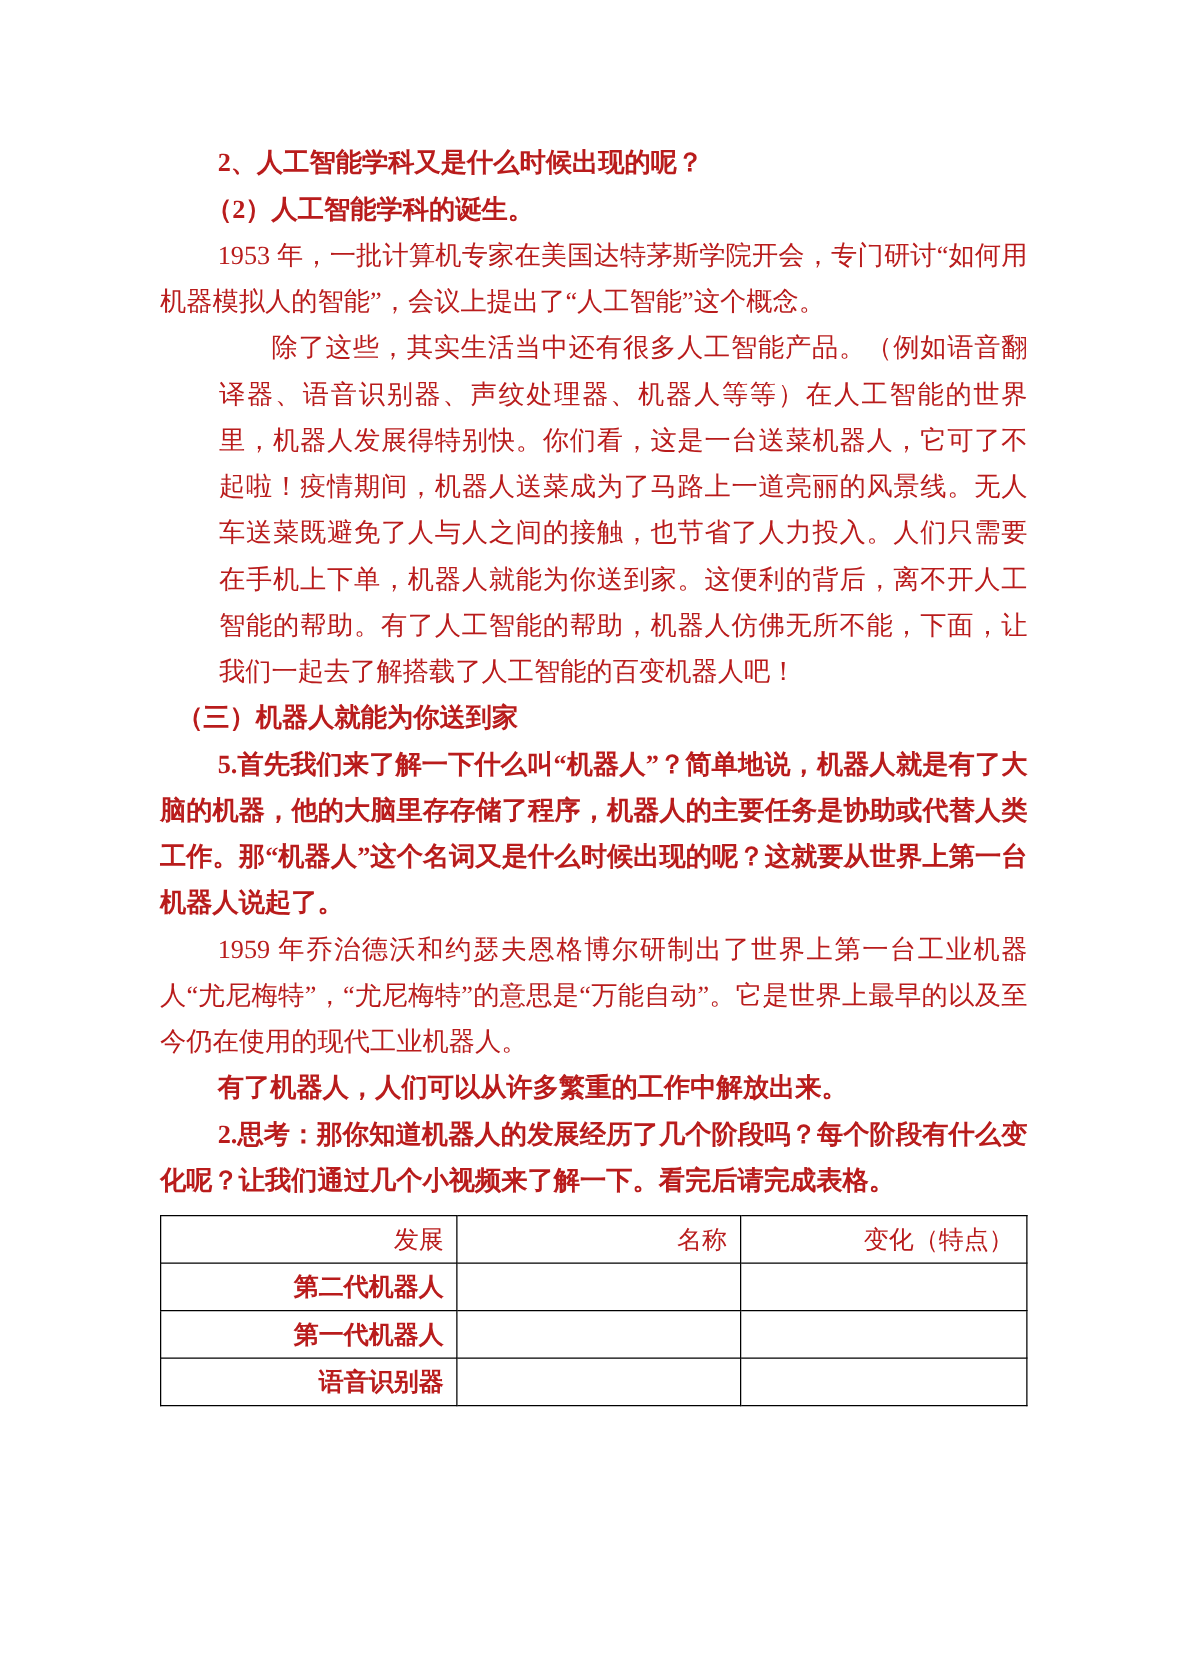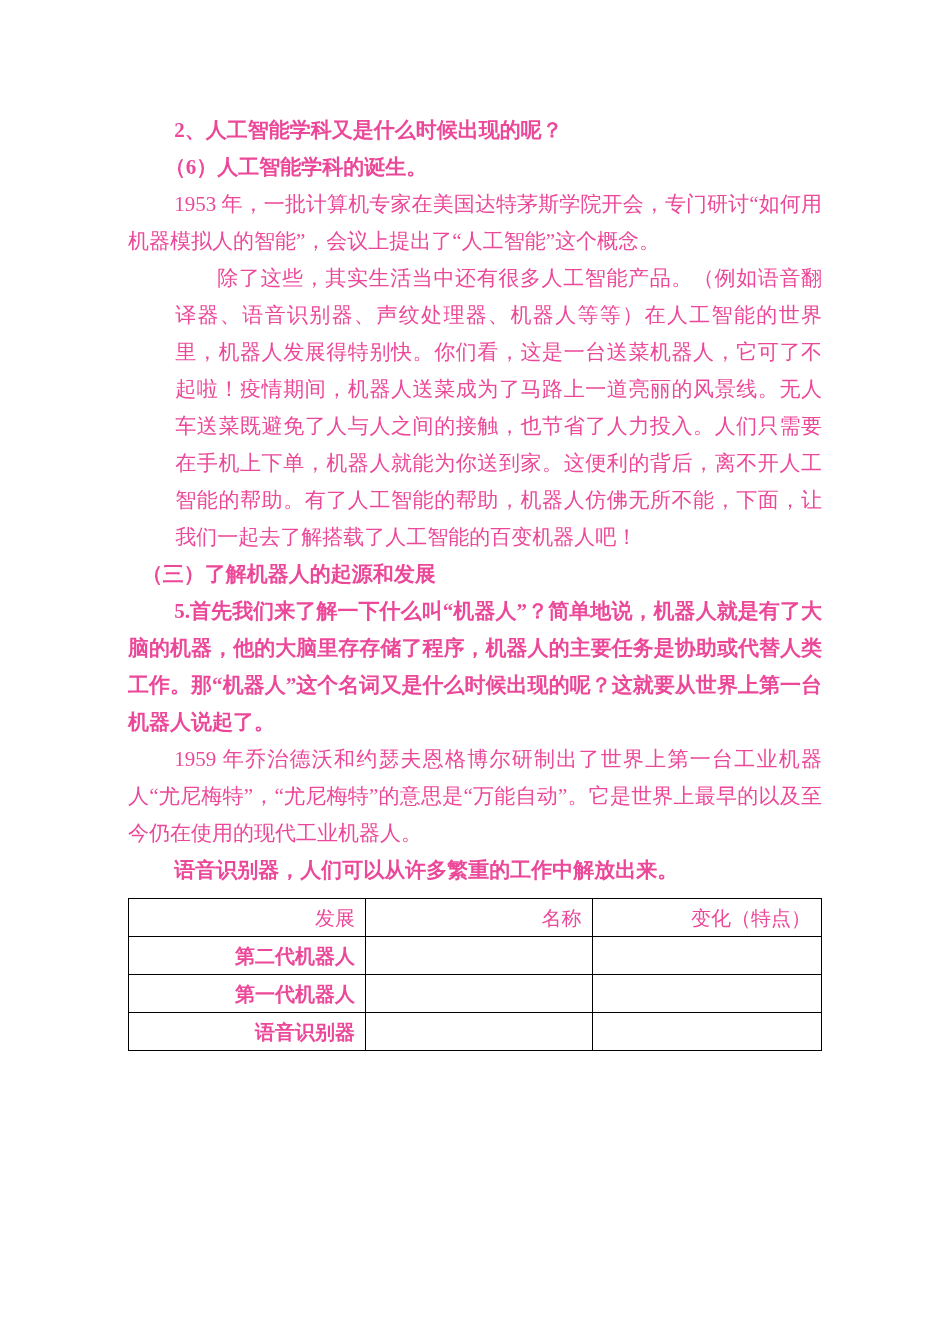--- a/index.html
+++ b/index.html
@@ -7,21 +7,21 @@
   .page {
     position: relative;
     width: 950px;
     height: 1344px;
     margin: 0 auto;
     background: #ffffff;
     padding: 112px 128px 0 128px;
     font-family: "Liberation Serif", "DejaVu Serif", serif;
     font-size: 21px;
     line-height: 37px;
-    color: #ec4899;
+    color: #b91c1c;
     overflow: hidden;
   }
   p.para {
     text-align: justify;
     word-break: break-all;
   }
   .b { font-weight: 700; }
   .ind2  { text-indent: 2.2em; }
   .ind17 { text-indent: 1.75em; }
   .ind06 { text-indent: 0.65em; }
@@ -47,27 +47,28 @@
     line-height: 24px;
   }
   table.grid td.rowlabel { font-weight: 700; }
 </style>
 </head>
 <body>
 
 <div class="page">
 
   <p class="para b ind2">2、人工智能学科又是什么时候出现的呢？</p>
-  <p class="para b ind17">（6）人工智能学科的诞生。</p>
+  <p class="para b ind17">（2）人工智能学科的诞生。</p>
   <p class="para ind2">1953 年，一批计算机专家在美国达特茅斯学院开会，专门研讨“如何用机器模拟人的智能”，会议上提出了“人工智能”这个概念。</p>
   <p class="para blockind">除了这些，其实生活当中还有很多人工智能产品。（例如语音翻译器、语音识别器、声纹处理器、机器人等等）在人工智能的世界里，机器人发展得特别快。你们看，这是一台送菜机器人，它可了不起啦！疫情期间，机器人送菜成为了马路上一道亮丽的风景线。无人车送菜既避免了人与人之间的接触，也节省了人力投入。人们只需要在手机上下单，机器人就能为你送到家。这便利的背后，离不开人工智能的帮助。有了人工智能的帮助，机器人仿佛无所不能，下面，让我们一起去了解搭载了人工智能的百变机器人吧！</p>
-  <p class="para b ind06">（三）了解机器人的起源和发展</p>
+  <p class="para b ind06">（三）机器人就能为你送到家</p>
   <p class="para b ind2">5.首先我们来了解一下什么叫“机器人”？简单地说，机器人就是有了大脑的机器，他的大脑里存存储了程序，机器人的主要任务是协助或代替人类工作。那“机器人”这个名词又是什么时候出现的呢？这就要从世界上第一台机器人说起了。</p>
   <p class="para ind2">1959 年乔治德沃和约瑟夫恩格博尔研制出了世界上第一台工业机器人“尤尼梅特”，“尤尼梅特”的意思是“万能自动”。它是世界上最早的以及至今仍在使用的现代工业机器人。</p>
-  <p class="para b ind2">语音识别器，人们可以从许多繁重的工作中解放出来。</p>
+  <p class="para b ind2">有了机器人，人们可以从许多繁重的工作中解放出来。</p>
+  <p class="para b ind2">2.思考：那你知道机器人的发展经历了几个阶段吗？每个阶段有什么变化呢？让我们通过几个小视频来了解一下。看完后请完成表格。</p>
 
   <table class="grid">
     <colgroup>
       <col style="width:34.2%">
       <col style="width:32.7%">
       <col style="width:33.1%">
     </colgroup>
     <thead>
       <tr>
         <th>发展</th>

